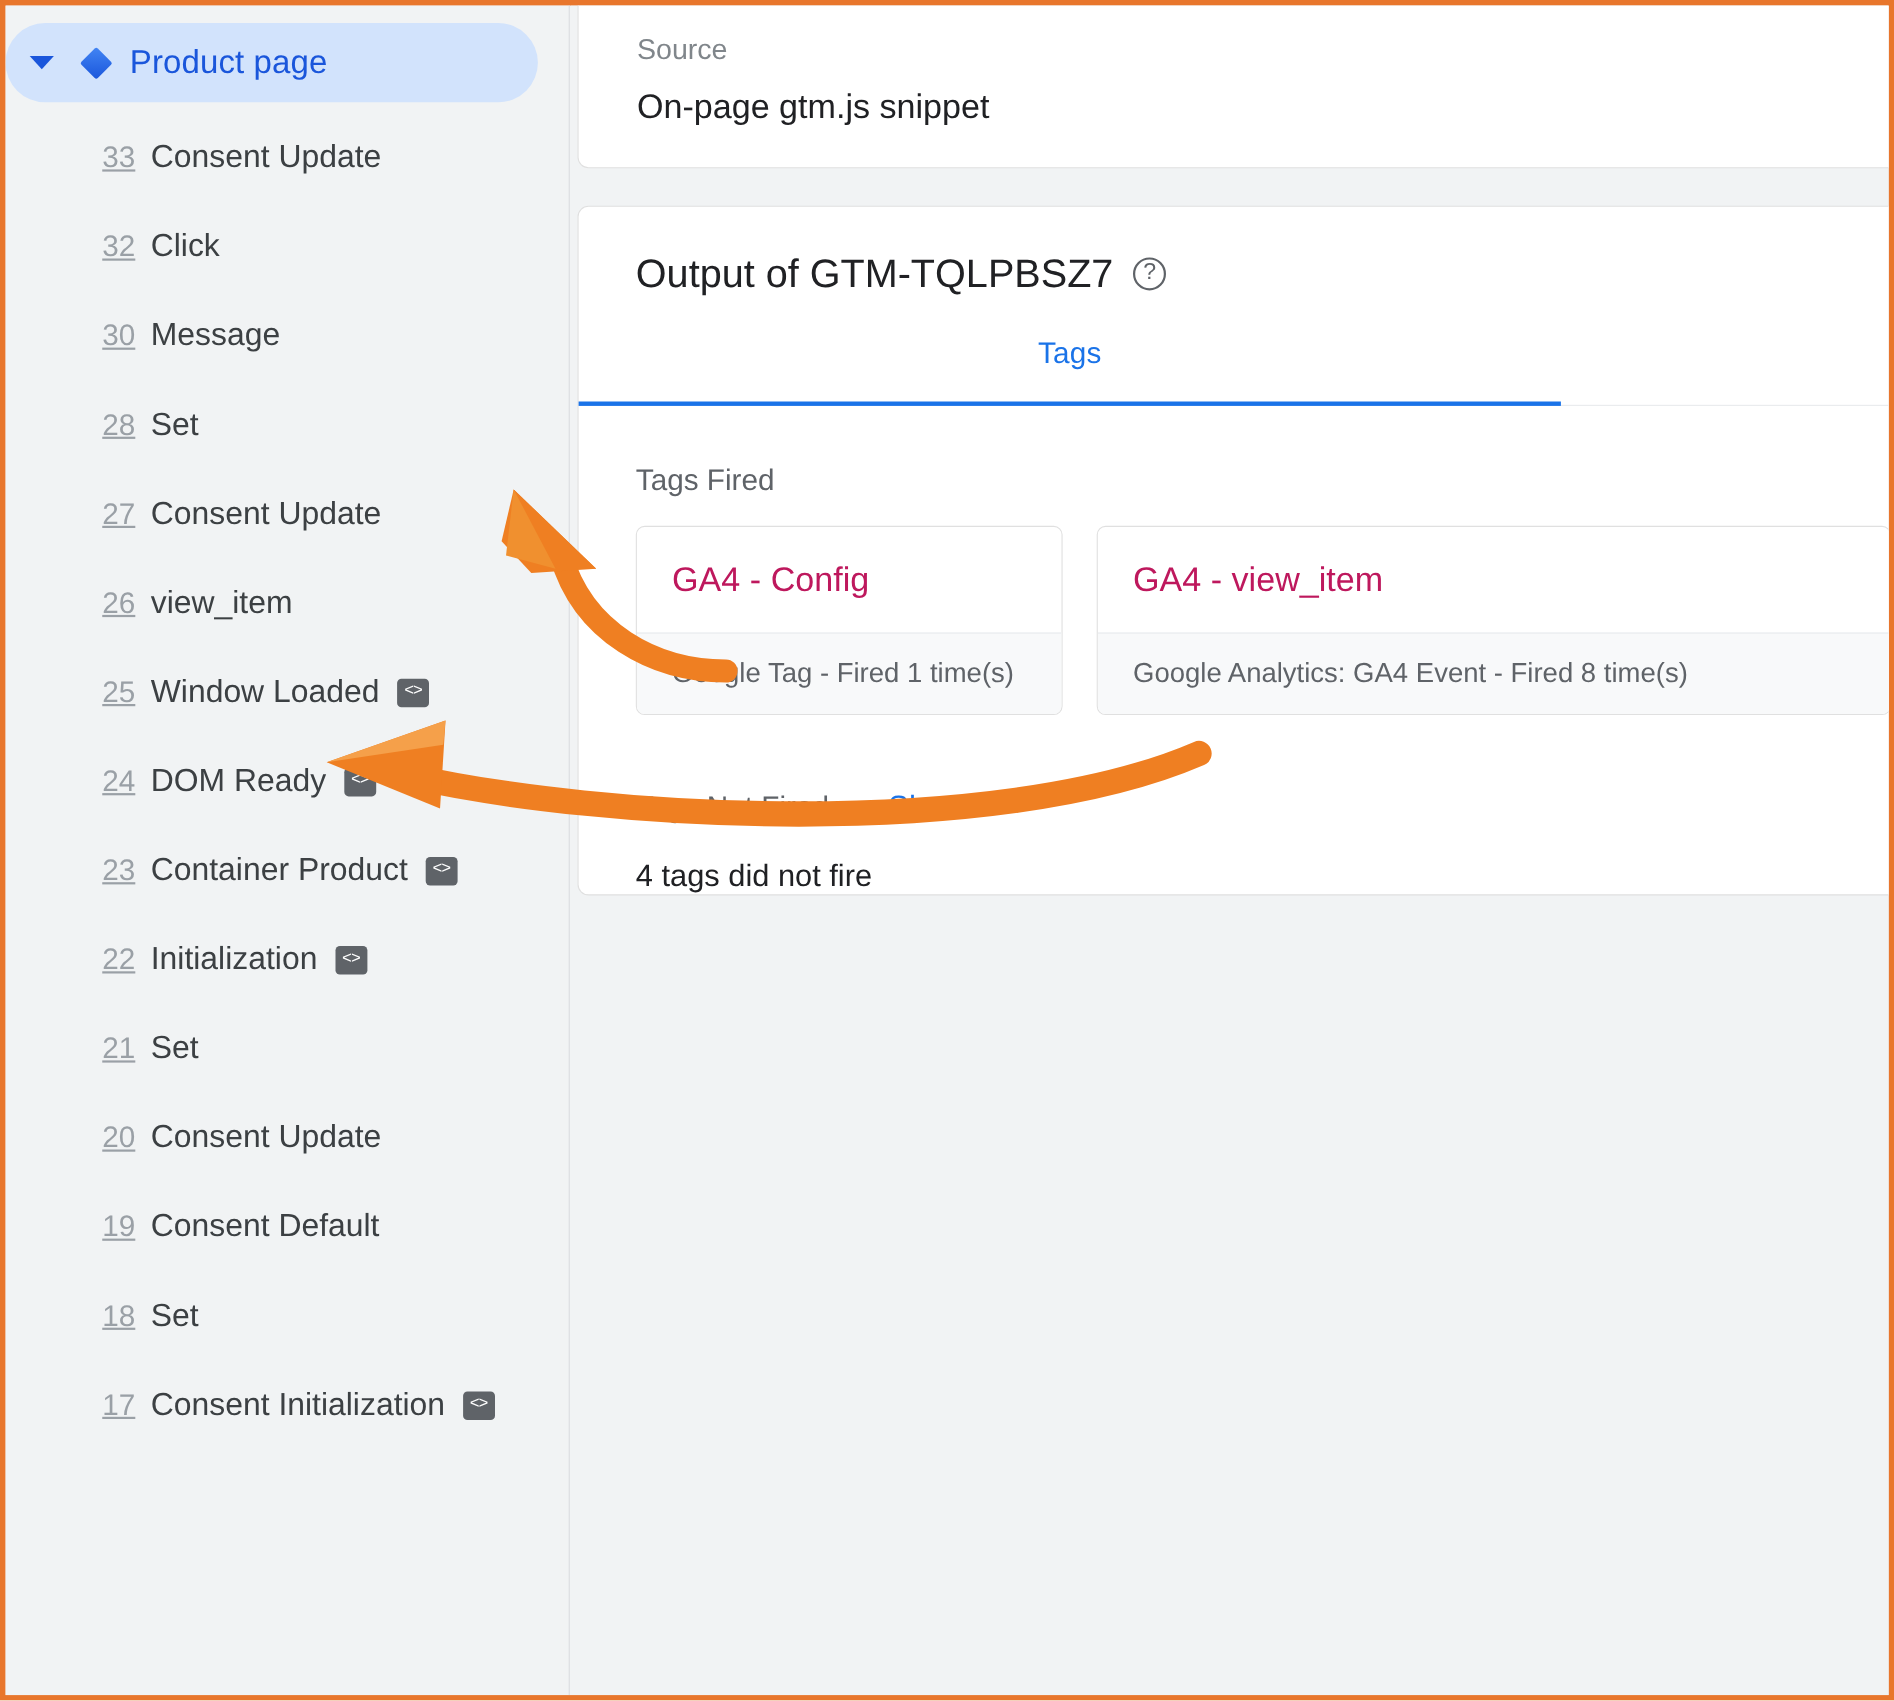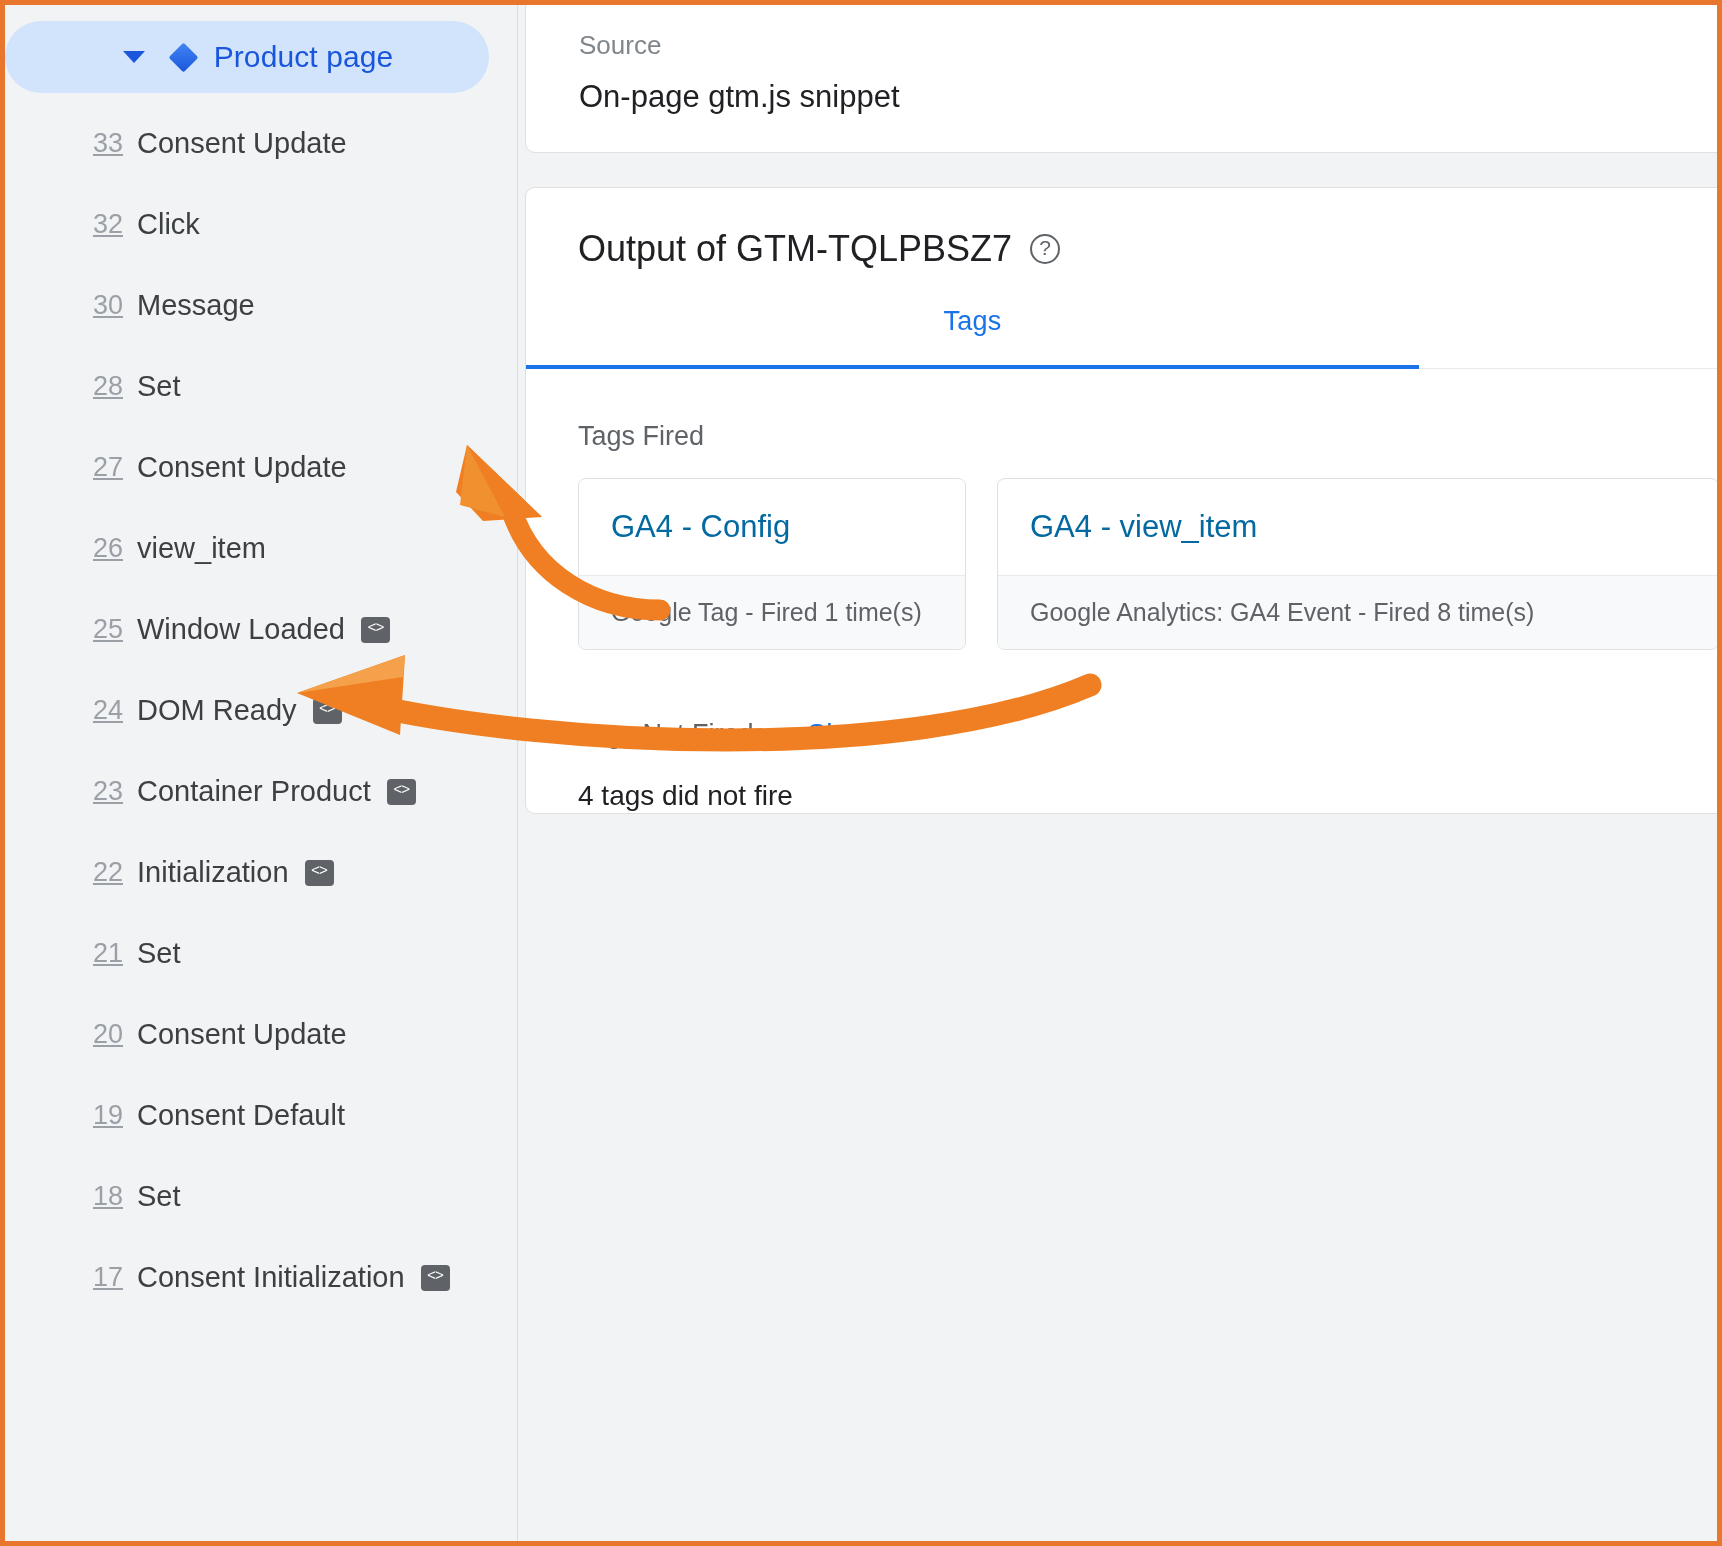--- a/index.html
+++ b/index.html
@@ -36,21 +36,20 @@
     align-items: center;
     height: 72px;
     margin: 16px 28px 0 0;
     padding-left: 22px;
     background: #d2e3fc;
     border-top-right-radius: 36px;
     border-bottom-right-radius: 36px;
     border-top-left-radius: 36px;
     border-bottom-left-radius: 36px;
     cursor: pointer;
-    justify-content: center;
   }
 
   .caret {
     width: 0; height: 0;
     border-left: 11px solid transparent;
     border-right: 11px solid transparent;
     border-top: 12px solid #1a56db;
     margin-right: 28px;
     flex: none;
   }
@@ -234,21 +233,21 @@
     overflow: hidden;
     background: #ffffff;
     cursor: pointer;
   }
   .tag-card.wide { flex: none; width: 388px; }
   .tag-card.wider { flex: none; width: 722px; }
 
   .tag-card-name {
     padding: 30px 0 30px 32px;
     font-size: 31px;
-    color: #0369a1;
+    color: #be185d;
     white-space: nowrap;
   }
 
   .tag-card-meta {
     background: #f8f9fa;
     border-top: 1px solid #e8eaed;
     padding: 22px 0 22px 32px;
     font-size: 25px;
     color: #5f6368;
     white-space: nowrap;

